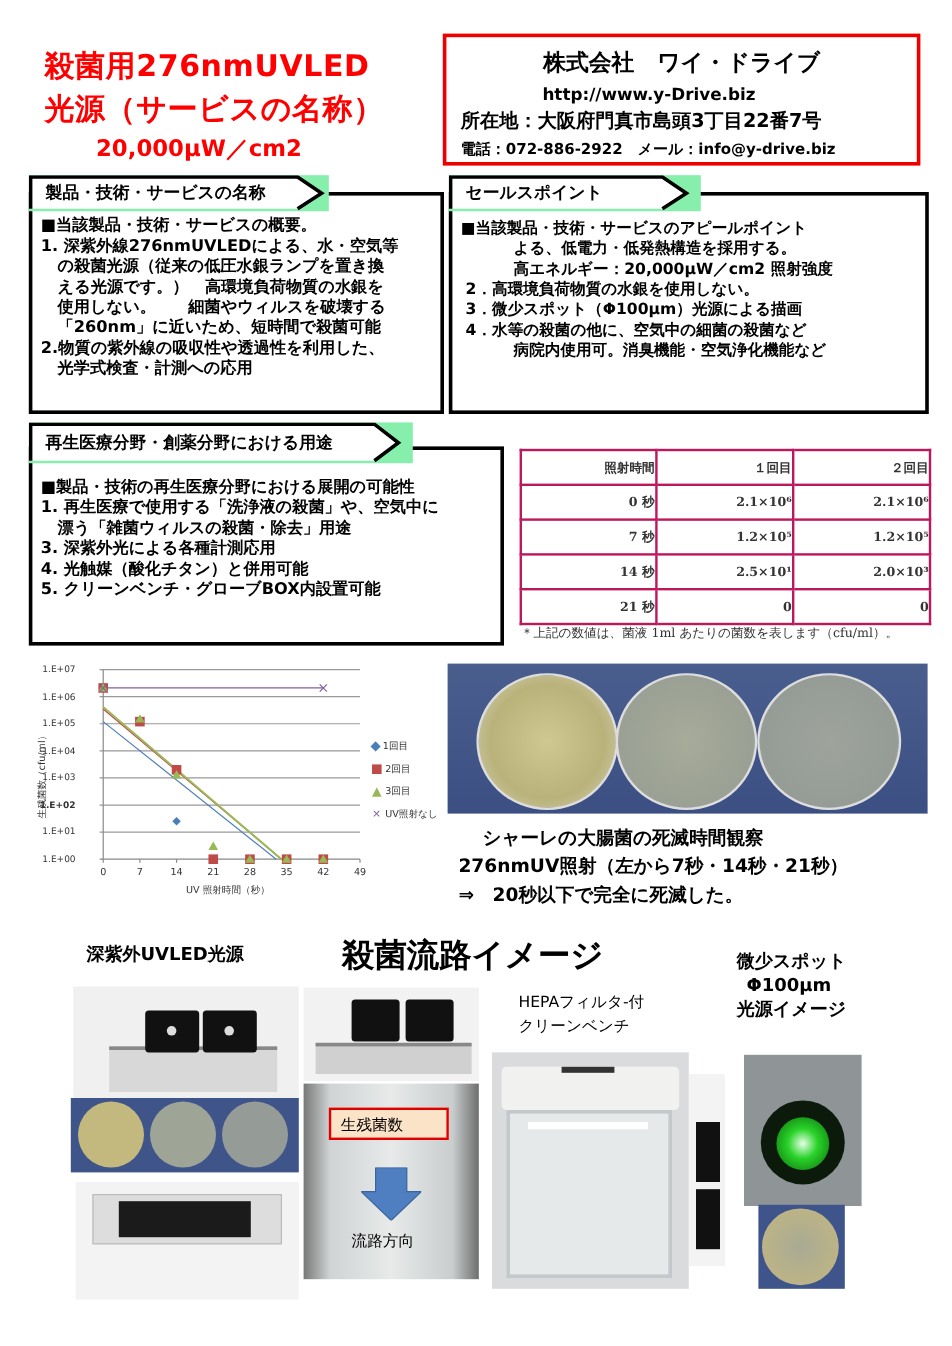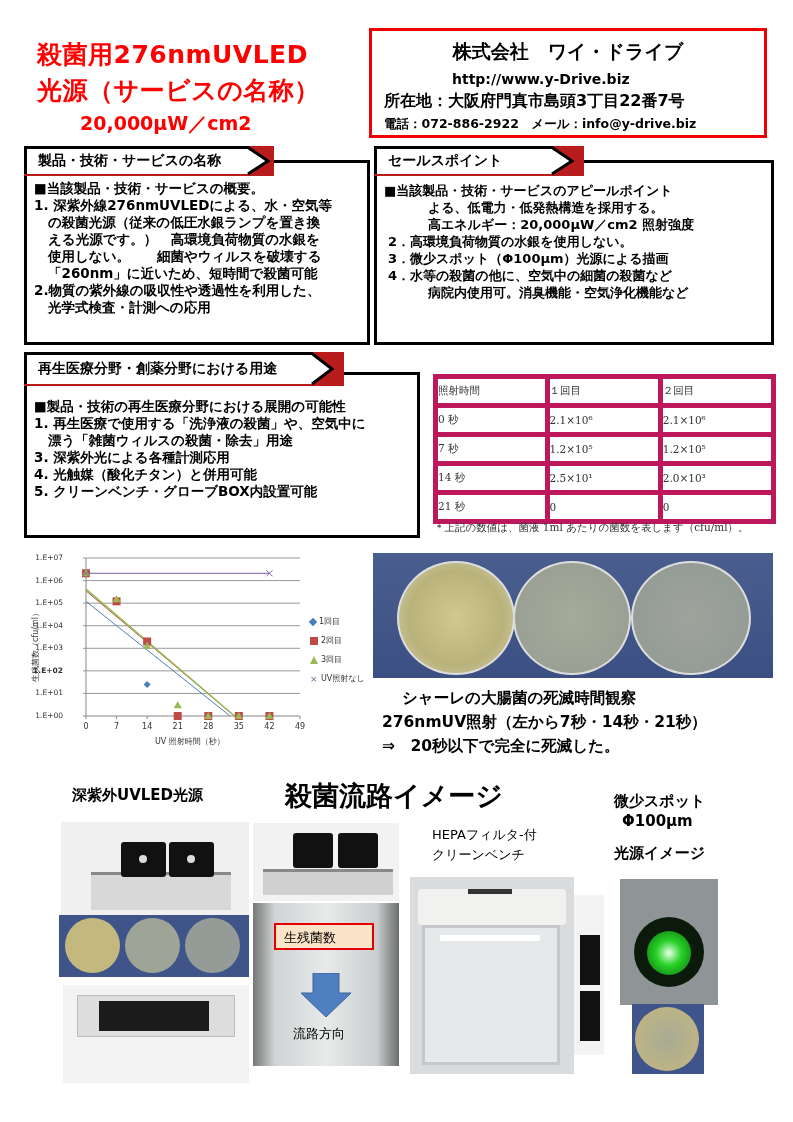--- a/index.html
+++ b/index.html
@@ -13,32 +13,32 @@
 
   
   .company { left: 369px; top: 28px; width: 398px; height: 110px; border: 3px solid #ee0000; }
   .company .name { position: absolute; left: 0; right: 0; top: 8px; text-align: center; font-weight: bold; font-size: 19px; }
   .company .url { position: absolute; left: 80px; top: 40px; font-weight: bold; font-size: 14px; }
   .company .addr { position: absolute; left: 12px; top: 60px; font-weight: bold; font-size: 16px; white-space: nowrap; }
   .company .tel { position: absolute; left: 12px; top: 85px; font-weight: bold; font-size: 12.5px; white-space: nowrap; }
 
   
   .panel { border: 3px solid #000; background: #fff; }
-  .tabhdr { position: absolute; height: 30px; background: #b91c1c; }
+  .tabhdr { position: absolute; height: 30px; background: #86efac; }
   .tabhdr svg { position: absolute; left: 0; top: 0; }
   .tabhdr span { position: absolute; left: 14px; top: 6px; font-size: 14px; font-weight: bold; white-space: nowrap; }
   .pbody { position: absolute; font-size: 13.5px; font-weight: bold; line-height: 17px; }
   .pbody .ln { white-space: nowrap; }
   .pbody .ind { padding-left: 14px; }
   .pbody .ind2 { padding-left: 44px; }
 
   
   table.bac { position: absolute; left: 433px; top: 374px; width: 343px; border-collapse: collapse;
               font-family: "DejaVu Serif", "Liberation Serif", serif; font-size: 10.5px; color: #333; }
-  table.bac td, table.bac th { border: 5px solid #be185d; height: 29px; text-align: left; font-weight: normal; }
+  table.bac td, table.bac th { border: 2px solid #be185d; height: 29px; text-align: right; font-weight: bold; }
   table.bac tr td:first-child, table.bac tr th:first-child { width: 33%; }
   .note { left: 434px; top: 521px; font-family: "DejaVu Serif", "Liberation Serif", serif; font-size: 10.5px; color: #333; white-space: nowrap; }
 
   
   .chart { left: 25px; top: 548px; width: 340px; height: 200px; }
   .chart .ytick { position: absolute; font-size: 7.5px; color: #333; left: 2px; width: 36px; text-align: right; }
   .chart .xtick { position: absolute; font-size: 8px; color: #333; width: 20px; text-align: center; }
   .chart .ylabel { position: absolute; left: -30px; top: 92px; transform: rotate(-90deg); font-size: 8px; color: #333; white-space: nowrap; width: 80px; text-align: center; }
   .chart .xlabel { position: absolute; left: 130px; top: 188px; font-size: 8px; color: #333; white-space: nowrap; }
   .legend { position: absolute; left: 285px; top: 64px; font-size: 8px; color: #333; }
@@ -249,21 +249,21 @@
 <div class="caption" style="left:402px;top:688px;">シャーレの大腸菌の死滅時間観察</div>
 <div class="caption" style="left:382px;top:712px;">276nmUV照射（左から7秒・14秒・21秒）</div>
 <div class="caption" style="left:382px;top:736px;">⇒　20秒以下で完全に死滅した。</div>
 
 <div class="small-cap" style="left:72px;top:786px;font-size:15px;">深紫外UVLED光源</div>
 <div class="big" style="left:285px;top:778px;">殺菌流路イメージ</div>
 <div class="tiny-cap" style="left:432px;top:826px;">HEPAフィルタ-付</div>
 <div class="tiny-cap" style="left:432px;top:846px;">クリーンベンチ</div>
 <div class="small-cap" style="left:614px;top:792px;font-size:15px;">微少スポット</div>
 <div class="small-cap" style="left:622px;top:812px;font-size:15px;">Φ100μm</div>
-<div class="small-cap" style="left:614px;top:832px;font-size:15px;margin-top:12px;">光源イメージ</div>
+<div class="small-cap" style="left:614px;top:832px;font-size:15px;">光源イメージ</div>
 
 <div class="photo" style="left:61px;top:822px;width:188px;height:94px;background:#f0f0f0;">
   <div style="position:absolute;left:30px;top:50px;width:140px;height:38px;background:#d8d8d8;border-top:3px solid #888;"></div>
   <div style="position:absolute;left:60px;top:20px;width:45px;height:35px;background:#111;border-radius:3px;"></div>
   <div style="position:absolute;left:108px;top:20px;width:45px;height:35px;background:#111;border-radius:3px;"></div>
   <div style="position:absolute;left:78px;top:33px;width:8px;height:8px;background:#ddd;border-radius:50%;"></div>
   <div style="position:absolute;left:126px;top:33px;width:8px;height:8px;background:#ddd;border-radius:50%;"></div>
 </div>
 
 <div class="photo" style="left:59px;top:915px;width:190px;height:62px;background:#3f558a;">

